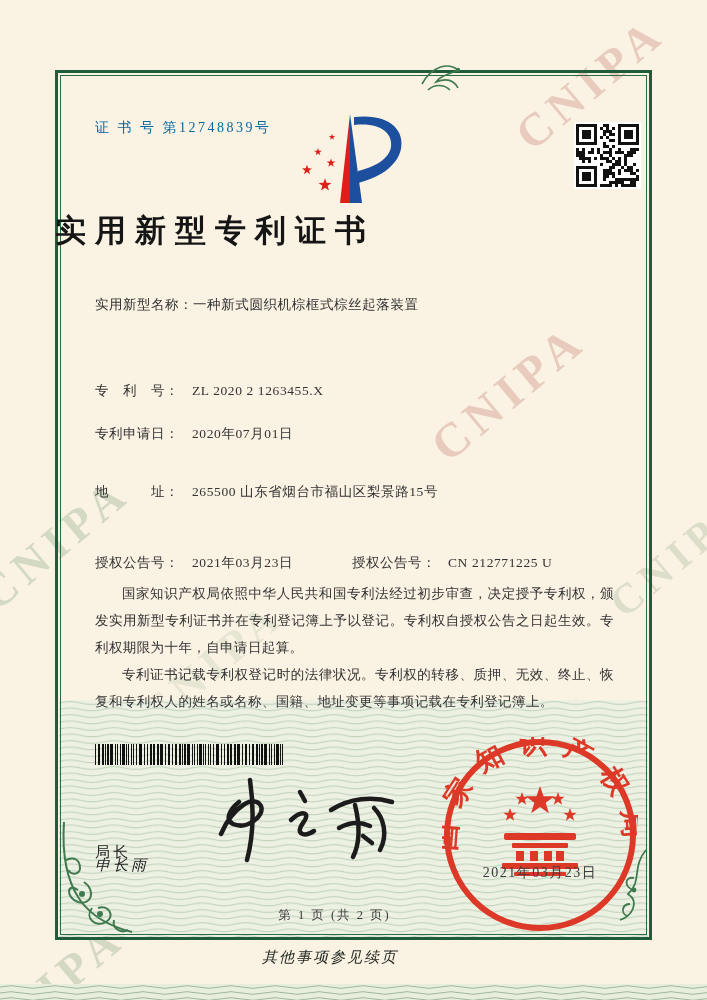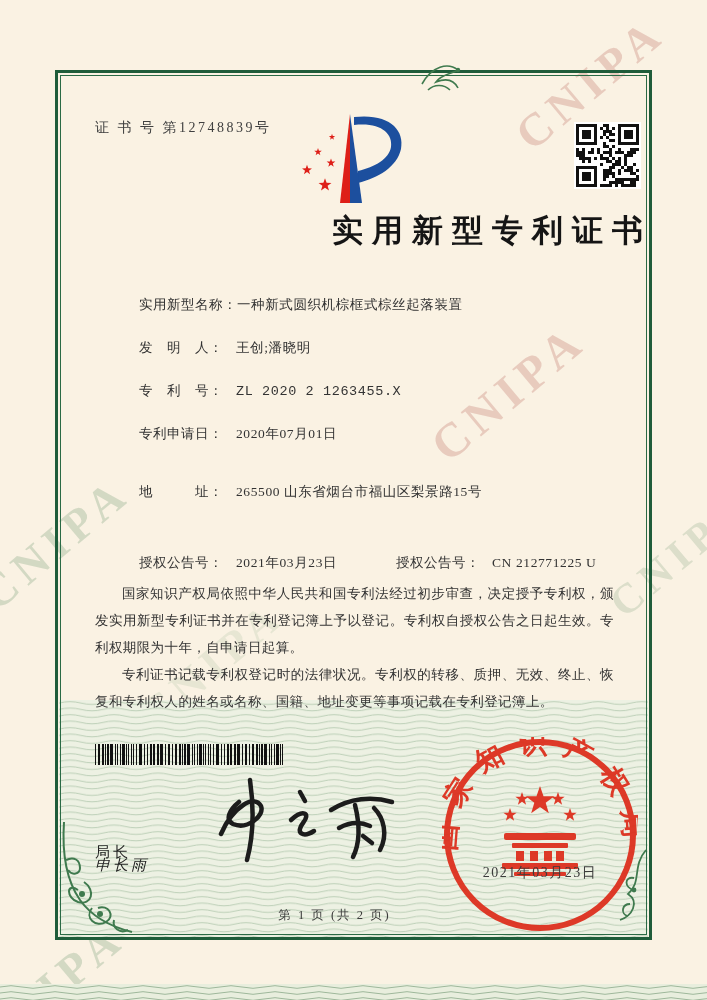--- a/index.html
+++ b/index.html
@@ -22,27 +22,27 @@
     position:absolute;left:55px;top:70px;width:597px;height:870px;
     border:3px solid #1f5c3a;box-sizing:border-box;z-index:3;pointer-events:none;
   }
   .frame::after{
     content:"";position:absolute;left:2px;top:2px;right:2px;bottom:2px;
     border:1px solid #2a6a45;
   }
   .waves{position:absolute;z-index:2;}
   .content{position:absolute;left:0;top:0;width:707px;height:1000px;z-index:4;}
   .certno{
-    position:absolute;left:95px;top:119px;font-size:14px;letter-spacing:2.5px;color:#404040;
+    position:absolute;left:95px;top:119px;font-size:14px;letter-spacing:2.5px;color:#0369a1;
   }
   .title{
-    position:absolute;left:55px;top:210px;width:597px;text-align:right;
+    position:absolute;left:55px;top:210px;width:597px;text-align:left;
     font-size:31px;font-weight:bold;letter-spacing:9px;color:#151515;
   }
-  .fieldrow{position:absolute;left:95px;font-size:13.5px;color:#333;white-space:nowrap;margin-left:44px;}
+  .fieldrow{position:absolute;left:95px;font-size:13.5px;color:#333;white-space:nowrap;}
   .fieldrow .lbl{display:inline-block;min-width:97px;letter-spacing:0.5px;}
   .fieldrow .val{letter-spacing:0.6px;}
   .grant2{position:absolute;left:257px;top:0;}
   .paras{
     position:absolute;left:95px;top:580px;width:519px;
     font-size:13.5px;line-height:27px;text-align:justify;color:#333;
   }
   .paras p{margin:0;text-indent:2em;letter-spacing:0.4px;}
   .signer{position:absolute;left:95px;font-size:15px;letter-spacing:3px;color:#222;}
   .pageinfo{
@@ -252,24 +252,21 @@
         <rect x="2" y="44" width="21" height="21" fill="#111"></rect>
         <rect x="5" y="47" width="15" height="15" fill="#fff"></rect>
         <rect x="8" y="50" width="9" height="9" fill="#111"></rect>
       </svg></div>
 
   <div class="title">实用新型专利证书</div>
 
   <div class="fieldrow" style="top:296px;">
     <span class="lbl">实用新型名称：</span><span class="val">一种新式圆织机棕框式棕丝起落装置</span>
   </div>
-  <div class="fieldrow" style="top:339px;">
-    <span class="lbl">发　明　人：</span><span class="val">王创;潘晓明</span>
-  </div>
-  <div class="fieldrow" style="top:382px;font-family:Liberation Mono, monospace;">
+  <div class="fieldrow" style="top:382px;">
     <span class="lbl">专　利　号：</span><span class="val">ZL 2020 2 1263455.X</span>
   </div>
   <div class="fieldrow" style="top:425px;">
     <span class="lbl">专利申请日：</span><span class="val">2020年07月01日</span>
   </div>
   <div class="fieldrow" style="top:483px;">
     <span class="lbl">地　　　址：</span><span class="val">265500 山东省烟台市福山区梨景路15号</span>
   </div>
   <div class="fieldrow" style="top:554px;">
     <span class="lbl">授权公告号：</span><span class="val">2021年03月23日</span>
@@ -411,14 +408,15 @@
   <svg class="orn" style="left:612px;top:848px;" width="42" height="78" viewBox="0 0 42 78">
     <g fill="none" stroke="#3f7a4e" stroke-width="1.8">
       <path d="M34,2 C20,18 30,34 16,46 C28,54 20,68 8,72"></path>
       <path d="M22,30 C12,28 12,40 22,42"></path>
       <path d="M18,56 C10,56 8,66 16,68"></path>
       <circle cx="22" cy="42" r="2.4" fill="#3f7a4e" stroke="none"></circle>
     </g>
   </svg>
 
   <div class="pageinfo">第 1 页 (共 2 页)</div>
+  <div class="footnote">其他事项参见续页</div>
 
 </div>
 
 </body></html>

